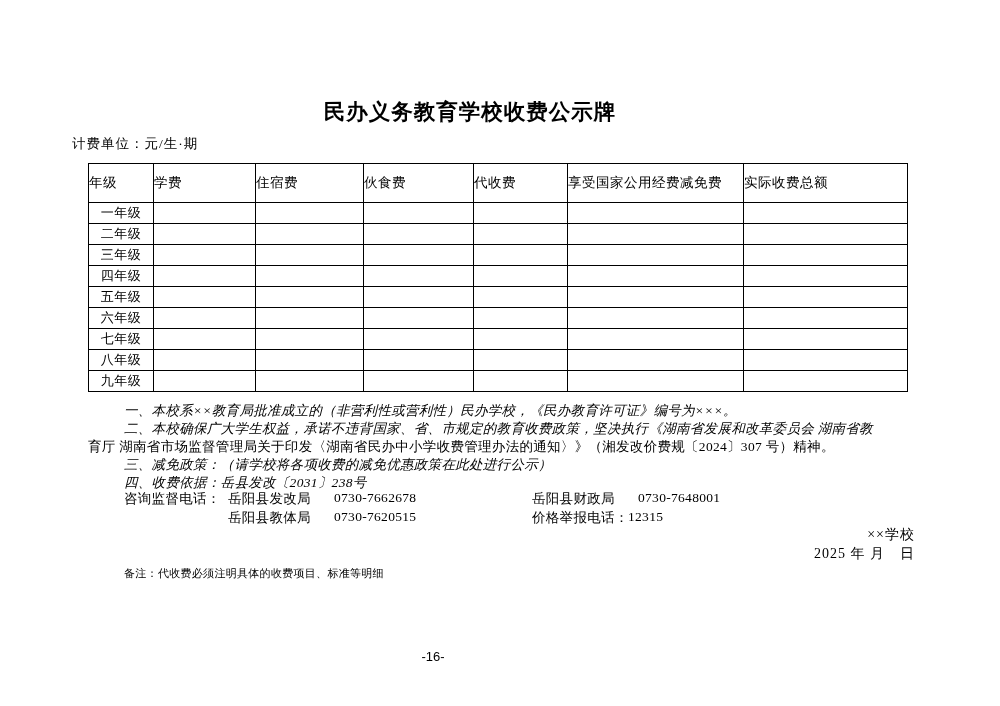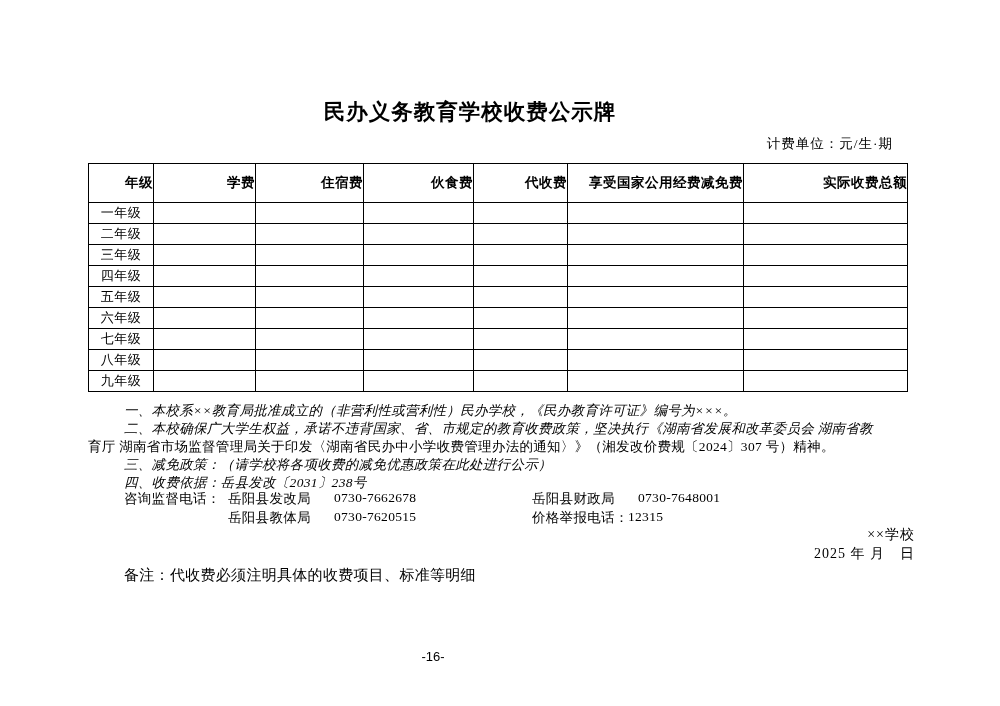--- a/index.html
+++ b/index.html
@@ -16,42 +16,41 @@
   .title {
     position: absolute; top: 97px; left: 88px; width: 764px;
     text-align: center;
     font-size: 21.5px; font-weight: bold;
     letter-spacing: 1px;
     margin: 0;
     font-family: Liberation Mono, monospace;
   }
 
   .unit-note {
-    position: absolute; top: 135px; left: 88px; width: 805px;
-    text-align: right;
+    position: absolute; top: 135px; left: 72px; width: 805px;
     font-size: 13.5px;
     letter-spacing: 1px;
   }
 
   table.fee-table {
     position: absolute; top: 163px; left: 88px;
     width: 819px;
     border-collapse: collapse;
     table-layout: fixed;
   }
   table.fee-table th, table.fee-table td {
     border: 1px solid #000000;
     padding: 0;
     font-size: 13.5px;
     overflow: hidden;
   }
   table.fee-table th {
     height: 38px;
-    font-weight: bold;
-    text-align: right;
+    font-weight: normal;
+    text-align: left;
     vertical-align: middle;
     letter-spacing: 0.5px;
   }
   table.fee-table td { height: 20px; }
   table.fee-table td.g {
     text-align: center;
     vertical-align: middle;
     font-size: 13px;
     font-weight: normal;
     letter-spacing: 0.5px;
@@ -78,21 +77,21 @@
 
   .signature {
     position: absolute; left: 88px; width: 827px;
     text-align: right; font-size: 14px; letter-spacing: 1px;
   }
   #sig-school { top: 526px; }
   #sig-date   { top: 545px; }
 
   .footer-note {
     position: absolute; top: 566px; left: 124px;
-    font-size: 15px; letter-spacing: 0.3px; white-space: nowrap; text-align: right;
+    font-size: 11px; letter-spacing: 0.3px; white-space: nowrap; text-align: right;
   }
 
   .page-number {
     position: absolute; top: 649px; left: 0; width: 866px;
     text-align: center; font-size: 13px;
     font-family: "Liberation Sans", "DejaVu Sans", sans-serif;
   }
 </style>
 </head>
 <body>

